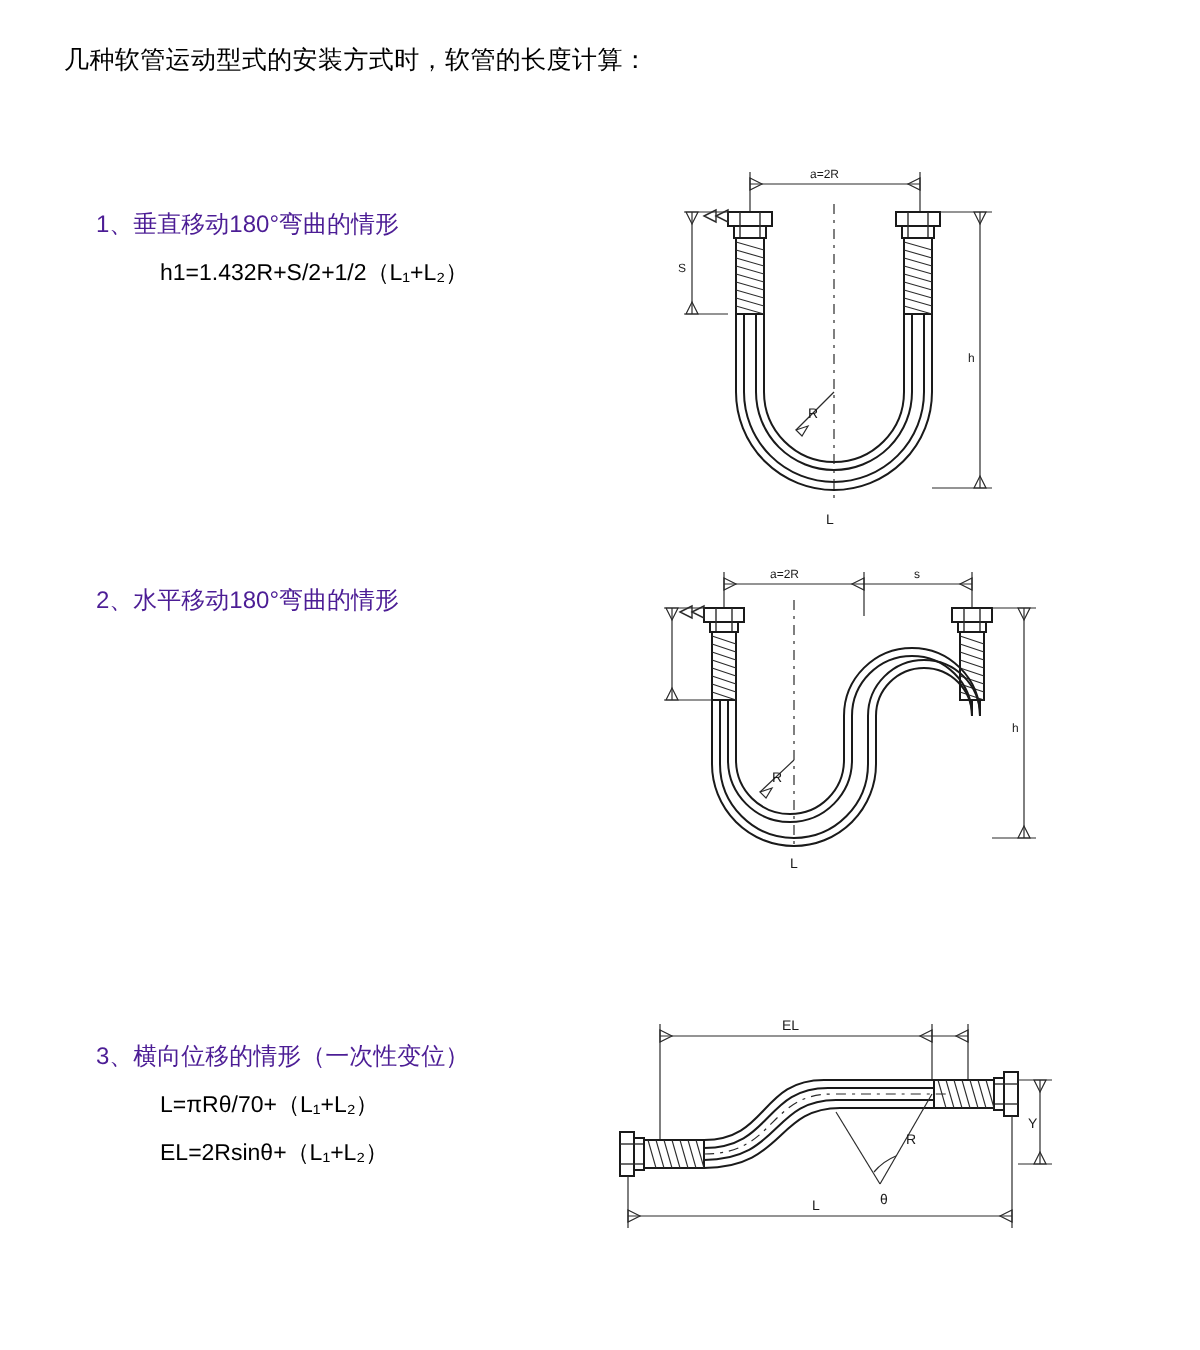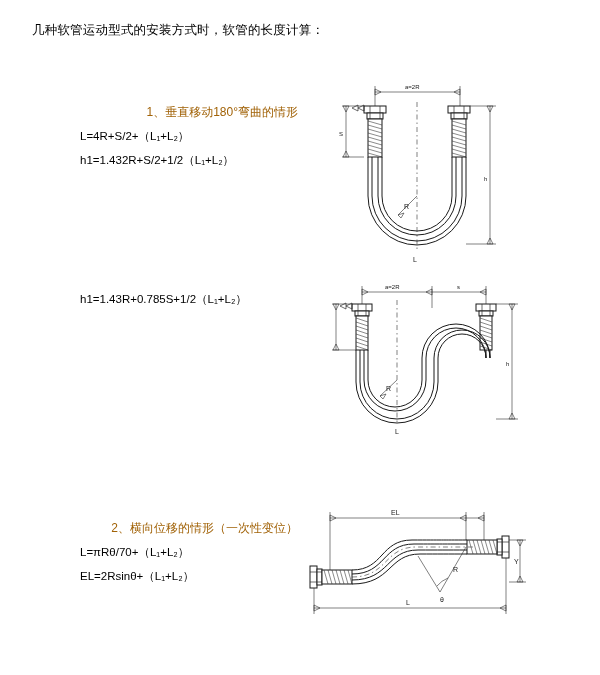--- a/index.html
+++ b/index.html
@@ -39,24 +39,23 @@
   .sec3 { top: 520px; }
 
   .formula-block {
     position: absolute;
     left: 48px;
     top: 0;
     width: 250px;
   }
   .f-title {
     font-size: 12px;
-    color: #a16207;
+    color: #4c1d95;
     margin: 0 0 8px 0;
     white-space: nowrap;
-    text-align: right;
   }
   .f-line {
     font-size: 11.5px;
     color: #000;
     margin: 0 0 9px 0;
     padding-left: 32px;
     white-space: nowrap;
   }
   .figure {
     position: absolute;
@@ -80,21 +79,20 @@
 </head>
 <body>
 
 <div class="page">
 
   <div class="heading">几种软管运动型式的安装方式时，软管的长度计算：</div>
 
   <div class="section sec1">
     <div class="formula-block">
       <div class="f-title">1、垂直移动180°弯曲的情形</div>
-      <div class="f-line">L=4R+S/2+（L₁+L₂）</div>
       <div class="f-line">h1=1.432R+S/2+1/2（L₁+L₂）</div>
     </div>
 
     <div class="figure fig1">
       <svg width="230" height="210" viewBox="0 0 230 210">
 
         <line class="dim" x1="75" y1="16" x2="160" y2="16"></line>
         <path class="dim" d="M75,13 L81,16 L75,19 Z" fill="#2b2b2b"></path>
         <path class="dim" d="M160,13 L154,16 L160,19 Z" fill="#2b2b2b"></path>
         <line class="dim" x1="75" y1="10" x2="75" y2="36"></line>
@@ -164,21 +162,21 @@
         <text class="dimtext2" x="113" y="186">L</text>
 
         <path class="ln-thin" d="M58,32 L64,29 L64,35 Z" fill="#ffffff"></path>
         <path class="ln-thin" d="M52,32 L58,29 L58,35 Z" fill="#ffffff"></path>
       </svg>
     </div>
   </div>
 
   <div class="section sec2">
     <div class="formula-block">
-      <div class="f-line">h1=1.43R+0.785S+1/2（L₁+L₂）</div>
+      <div class="f-title">2、水平移动180°弯曲的情形</div>
     </div>
 
     <div class="figure fig2">
       <svg width="230" height="180" viewBox="0 0 230 180">
 
         <line class="dim" x1="62" y1="18" x2="132" y2="18"></line>
         <path class="dim" d="M62,15 L68,18 L62,21 Z" fill="#2b2b2b"></path>
         <path class="dim" d="M132,15 L126,18 L132,21 Z" fill="#2b2b2b"></path>
         <line class="dim" x1="62" y1="12" x2="62" y2="34"></line>
         <line class="dim" x1="132" y1="12" x2="132" y2="34"></line>
@@ -248,21 +246,21 @@
         <text class="dimtext2" x="95" y="160">L</text>
 
         <path class="ln-thin" d="M46,32 L52,29 L52,35 Z" fill="#ffffff"></path>
         <path class="ln-thin" d="M40,32 L46,29 L46,35 Z" fill="#ffffff"></path>
       </svg>
     </div>
   </div>
 
   <div class="section sec3">
     <div class="formula-block">
-      <div class="f-title">2、横向位移的情形（一次性变位）</div>
+      <div class="f-title">3、横向位移的情形（一次性变位）</div>
       <div class="f-line">L=πRθ/70+（L₁+L₂）</div>
       <div class="f-line">EL=2Rsinθ+（L₁+L₂）</div>
     </div>
 
     <div class="figure fig3">
       <svg width="250" height="140" viewBox="0 0 250 140">
 
         <line class="dim" x1="42" y1="22" x2="178" y2="22"></line>
         <path class="dim" d="M42,19 L48,22 L42,25 Z" fill="#2b2b2b"></path>
         <path class="dim" d="M178,19 L172,22 L178,25 Z" fill="#2b2b2b"></path>

